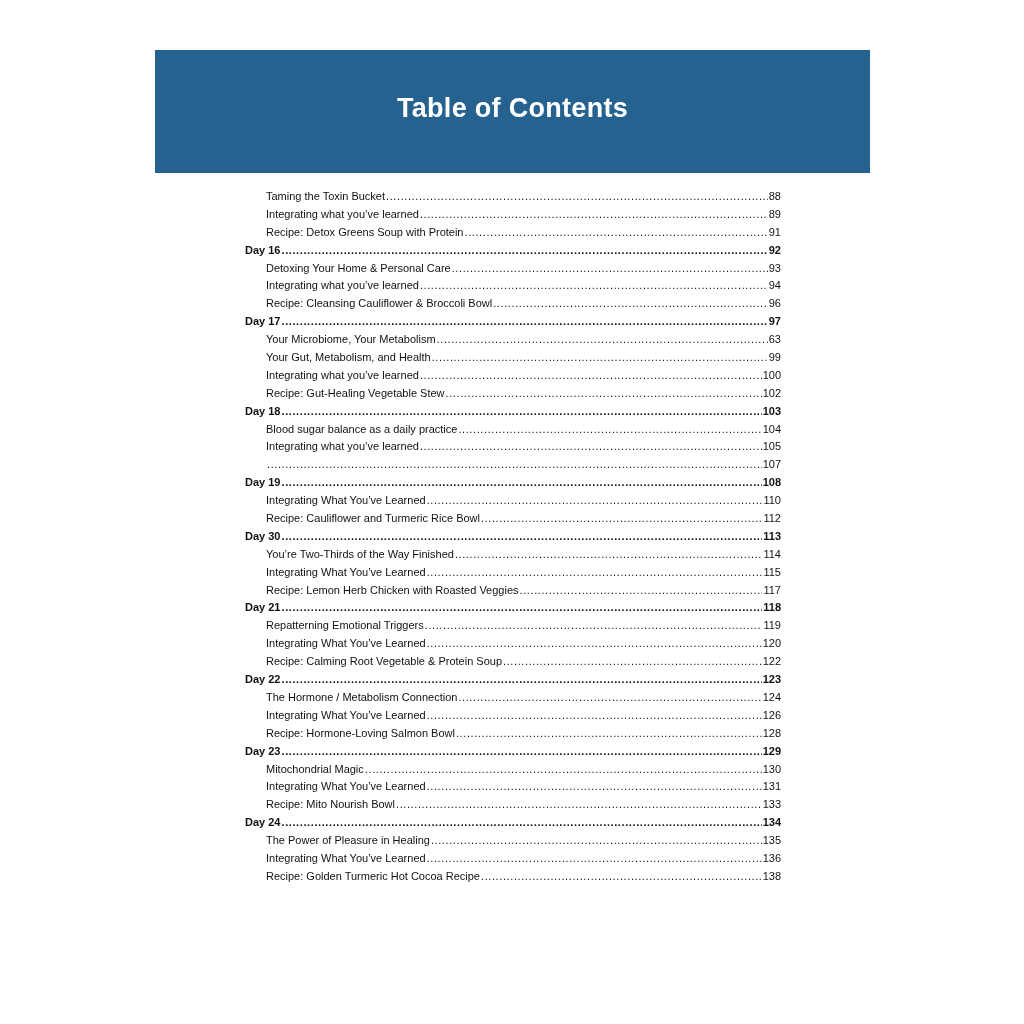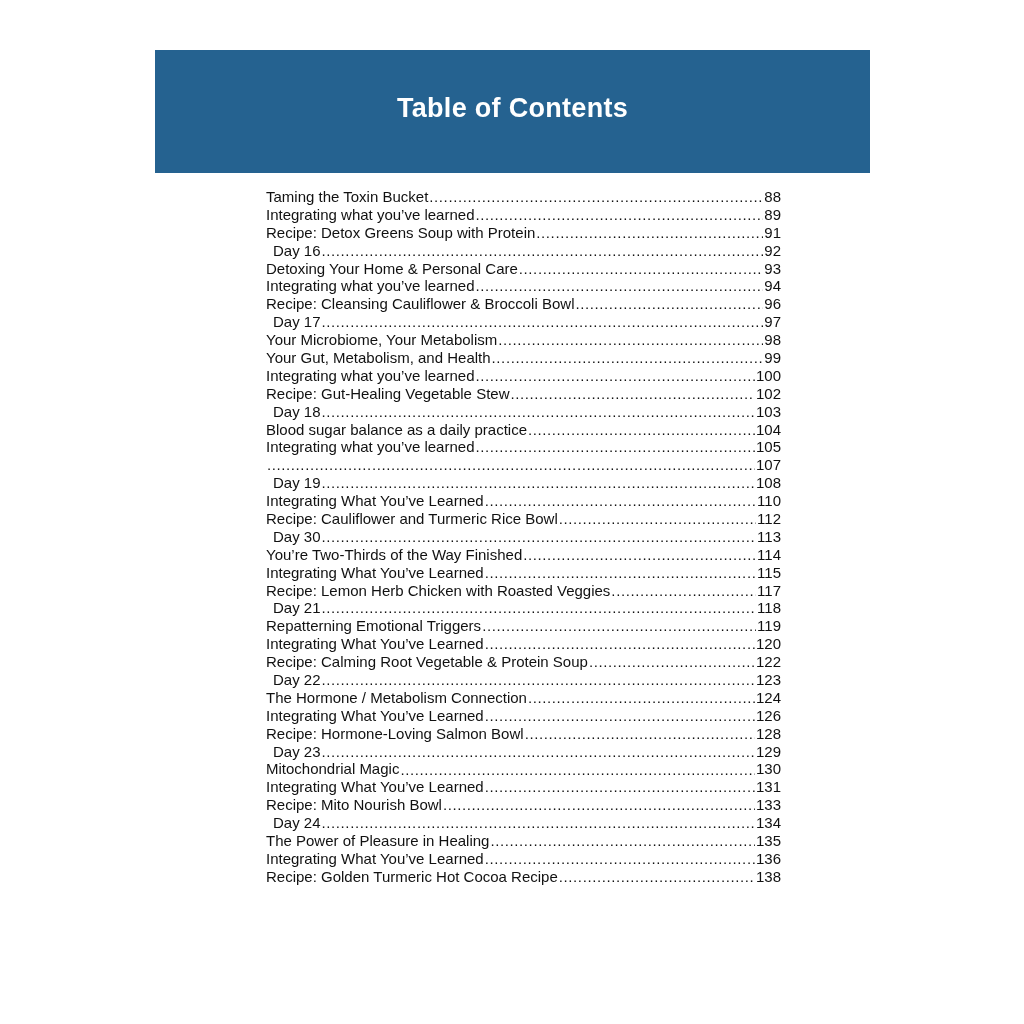--- a/index.html
+++ b/index.html
@@ -37,32 +37,31 @@
       position: absolute;
       left: 245px;
       top: 188px;
       width: 536px;
       margin: 0;
       padding: 0;
       list-style: none;
     }
     .toc-entry {
       display: flex;
-      align-items: flex-end;
+      align-items: center;
       height: 17.9px;
       line-height: 17.9px;
-      font-size: 15px;
+      font-size: 11px;
       color: #111111;
       white-space: nowrap;
       overflow: hidden;
     }
     .toc-entry.level-1 {
-      font-weight: normal;
+      font-weight: bold;
       padding-left: 0;
-      margin-left: 28px;
     }
     .toc-entry.level-2 {
       padding-left: 21px;
     }
     .toc-title {
       flex: 0 0 auto;
     }
     .toc-leader {
       flex: 1 1 auto;
       overflow: hidden;
@@ -127,21 +126,21 @@
       <span class="toc-page">96</span>
     </li>
     <li class="toc-entry level-1">
       <span class="toc-title">Day 17</span>
       <span class="toc-leader"></span>
       <span class="toc-page">97</span>
     </li>
     <li class="toc-entry level-2">
       <span class="toc-title">Your Microbiome, Your Metabolism</span>
       <span class="toc-leader"></span>
-      <span class="toc-page">98</span>
+      <span class="toc-page">63</span>
     </li>
     <li class="toc-entry level-2">
       <span class="toc-title">Your Gut, Metabolism, and Health</span>
       <span class="toc-leader"></span>
       <span class="toc-page">99</span>
     </li>
     <li class="toc-entry level-2">
       <span class="toc-title">Integrating what you’ve learned</span>
       <span class="toc-leader"></span>
       <span class="toc-page">100</span>

